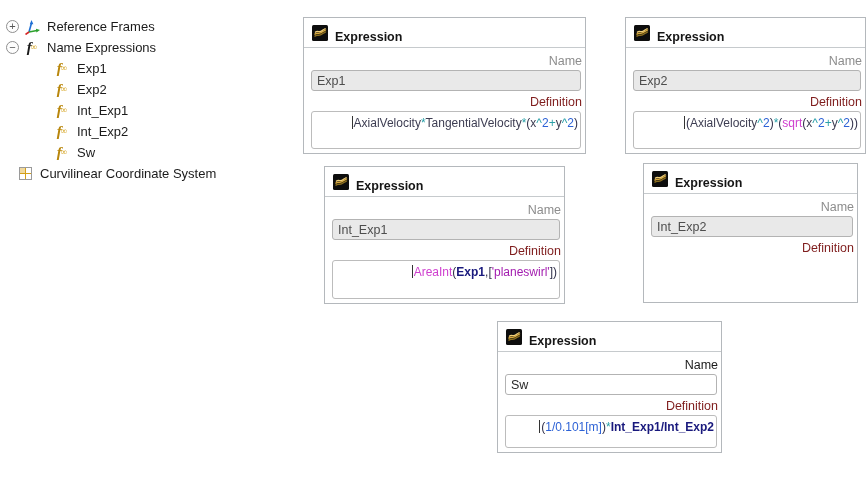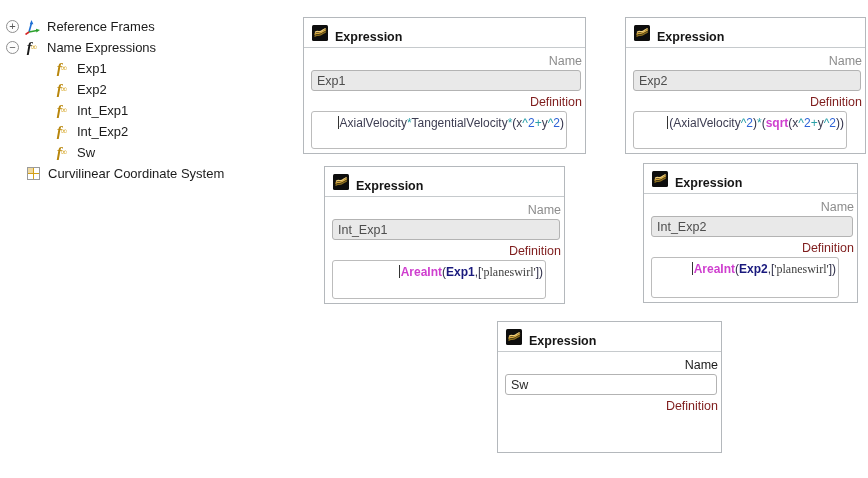--- a/index.html
+++ b/index.html
@@ -7,21 +7,21 @@
     width:868px;height:478px;position:relative;background:#ffffff;
     font-family:"Liberation Sans","DejaVu Sans",sans-serif;
     font-size:13px;color:#1b1b1b;overflow:hidden;
   }
   
   .tree{position:absolute;left:0;top:16px;width:300px;}
   .tree-row{display:flex;align-items:center;height:21px;white-space:nowrap;}
   .tree-row .lbl{margin-left:6px;}
   .indent-root{padding-left:6px;}
   .indent-child{padding-left:53px;}
-  .indent-leaf{padding-left:24px;}
+  .indent-leaf{padding-left:16px;}
   .expander{
     width:13px;height:13px;border:1px solid #8f8f8f;border-radius:50%;
     display:inline-flex;align-items:center;justify-content:center;
     font-size:11px;line-height:1;color:#555;background:#fdfdfd;box-sizing:border-box;
     margin-right:4px;flex:0 0 auto;
   }
   .tree-icon{width:18px;height:16px;display:inline-flex;align-items:center;justify-content:center;flex:0 0 auto;}
   .fx{font-family:"Liberation Serif","DejaVu Serif",serif;font-style:italic;font-weight:bold;font-size:15px;line-height:1;}
   .fx .f-dark{color:#1a1a1a;}
   .fx .f-gold{color:#b8860b;}
@@ -57,31 +57,31 @@
   .name-field{
     height:17px;border:1px solid #b3b3b3;border-radius:3px;
     font-size:12.5px;padding:1px 5px;display:flex;align-items:center;
     margin-right:1px;
   }
   .name-readonly{background:#e9e9e9;color:#4d4d4d;}
   .name-editable{background:#ffffff;color:#2a2a2a;}
   .def-field{
     flex:1;border:1px solid #bcbcbc;border-radius:3px;background:#ffffff;
     font-size:12px;padding:3px 2px 0 3px;white-space:nowrap;overflow:hidden;
-    margin-right:15px;line-height:16px;
+    margin-right:1px;line-height:16px;
   }
   .caret{display:inline-block;width:1px;height:13px;background:#333;vertical-align:-2px;margin-right:1px;}
   
   .seg-var{color:#3d3d52;}
   .seg-op{color:#2aa0a8;}
   .seg-num{color:#2d62d6;}
   .seg-paren{color:#30304a;}
-  .seg-func{color:#cf3fcf;font-weight:bold;}
+  .seg-func{color:#cf3fcf;font-weight:normal;}
   .seg-ident{color:#19197d;font-weight:bold;}
-  .seg-str{color:#404040;font-family:Liberation Serif, serif;}
+  .seg-str{color:#a21caf;}
 </style>
 </head>
 <body>
 
 <div class="tree">
 
   <div class="tree-row indent-root">
     <span class="expander">+</span>
     <span class="tree-icon">
       <svg width="17" height="16" viewBox="0 0 17 16">
@@ -224,34 +224,34 @@
           <path d="M2.5 9.5 C5 6.5 7 10 10 7 C11.5 5.5 13 6 13.8 4.5" stroke="#d9aa3c" stroke-width="1.4" fill="none"></path>
           <path d="M3 7.5 C5.5 5 7.5 8 10.2 5.5 C11.5 4.3 12.6 4.6 13.5 3.2" stroke="#f0cf7a" stroke-width="1.2" fill="none"></path>
         </svg>
     </span>
     <span class="panel-title">Expression</span>
   </div>
   <div class="panel-body">
     <div class="field-label name-label-gray">Name</div>
     <div class="name-field name-readonly">Int_Exp2</div>
     <div class="field-label def-label">Definition</div>
-    <div class="def-field"><span class="caret"></span><span><span class="seg-func">AreaInt</span><span class="seg-paren">(</span><span class="seg-ident">Exp2</span><span class="seg-paren">,[</span><span class="seg-str">'planeswirl'</span><span class="seg-paren">])</span></span></div>
   </div>
 </div>
 
 <div class="panel p5">
   <div class="panel-header">
     <span class="expr-icon">
       <svg width="16" height="16" viewBox="0 0 16 16">
           <rect x="0" y="0" width="16" height="16" rx="1.5" fill="#0d0d0d"></rect>
           <path d="M2.5 11.5 C5 8.5 7 12 10 9 C11.5 7.5 13 8 13.8 6.5" stroke="#8a6d1f" stroke-width="1.4" fill="none"></path>
           <path d="M2.5 9.5 C5 6.5 7 10 10 7 C11.5 5.5 13 6 13.8 4.5" stroke="#d9aa3c" stroke-width="1.4" fill="none"></path>
           <path d="M3 7.5 C5.5 5 7.5 8 10.2 5.5 C11.5 4.3 12.6 4.6 13.5 3.2" stroke="#f0cf7a" stroke-width="1.2" fill="none"></path>
         </svg>
     </span>
     <span class="panel-title">Expression</span>
   </div>
   <div class="panel-body">
     <div class="field-label name-label-dark">Name</div>
     <div class="name-field name-editable">Sw</div>
     <div class="field-label def-label">Definition</div>
+    <div class="def-field"><span class="caret"></span><span><span class="seg-paren">(</span><span class="seg-num">1/0.101[m]</span><span class="seg-paren">)</span><span class="seg-op">*</span><span class="seg-ident">Int_Exp1/Int_Exp2</span></span></div>
   </div>
 </div>
 
 </body></html>

